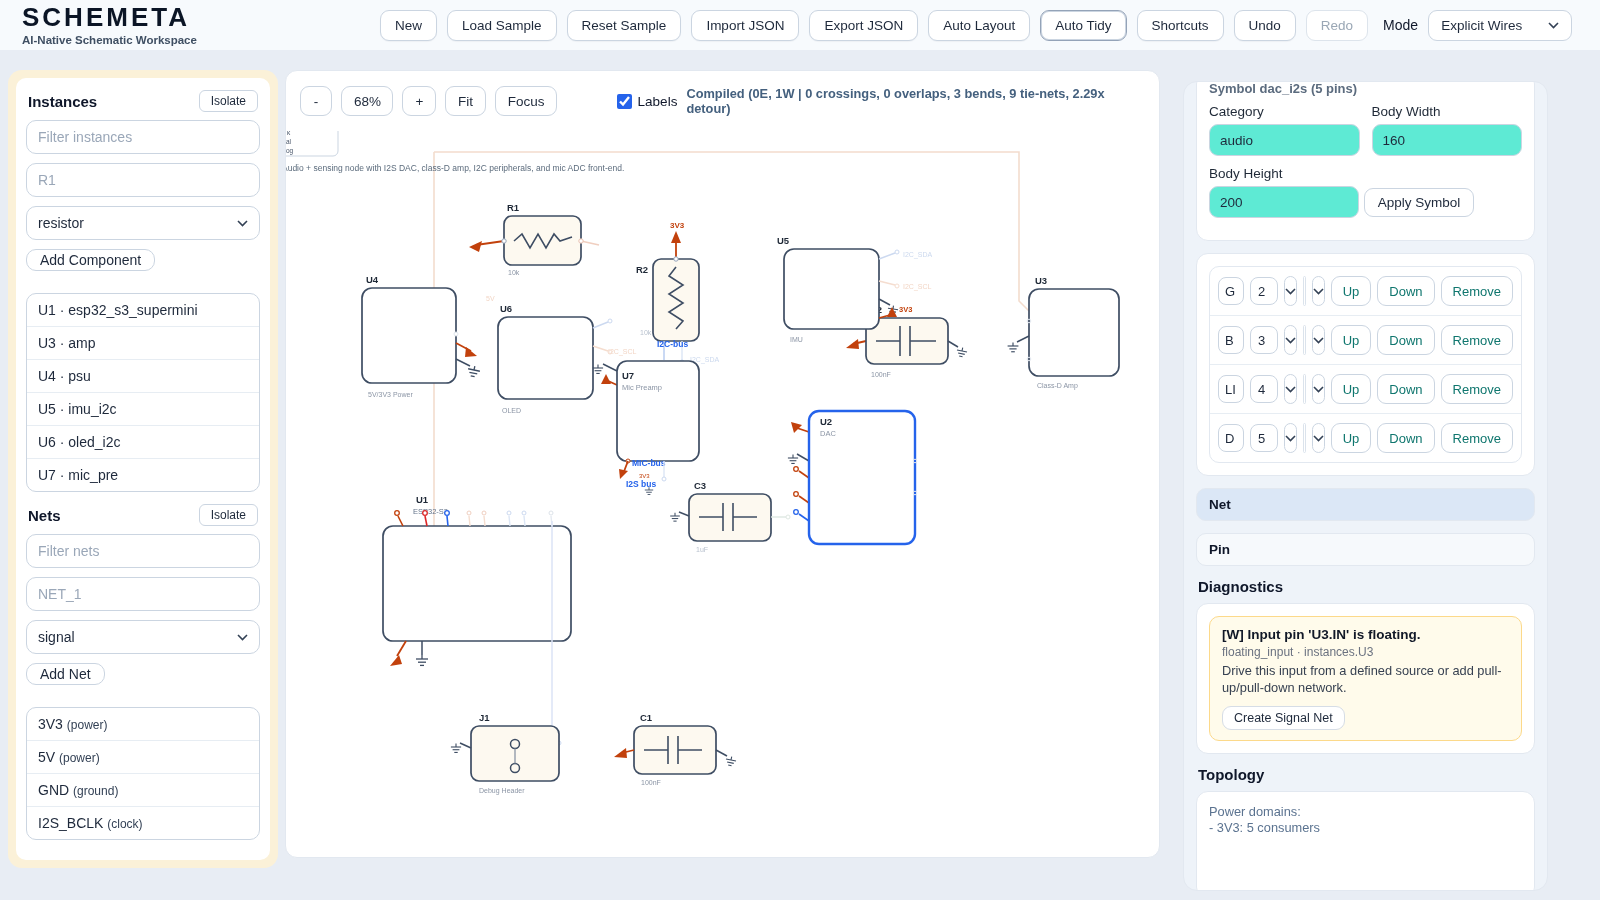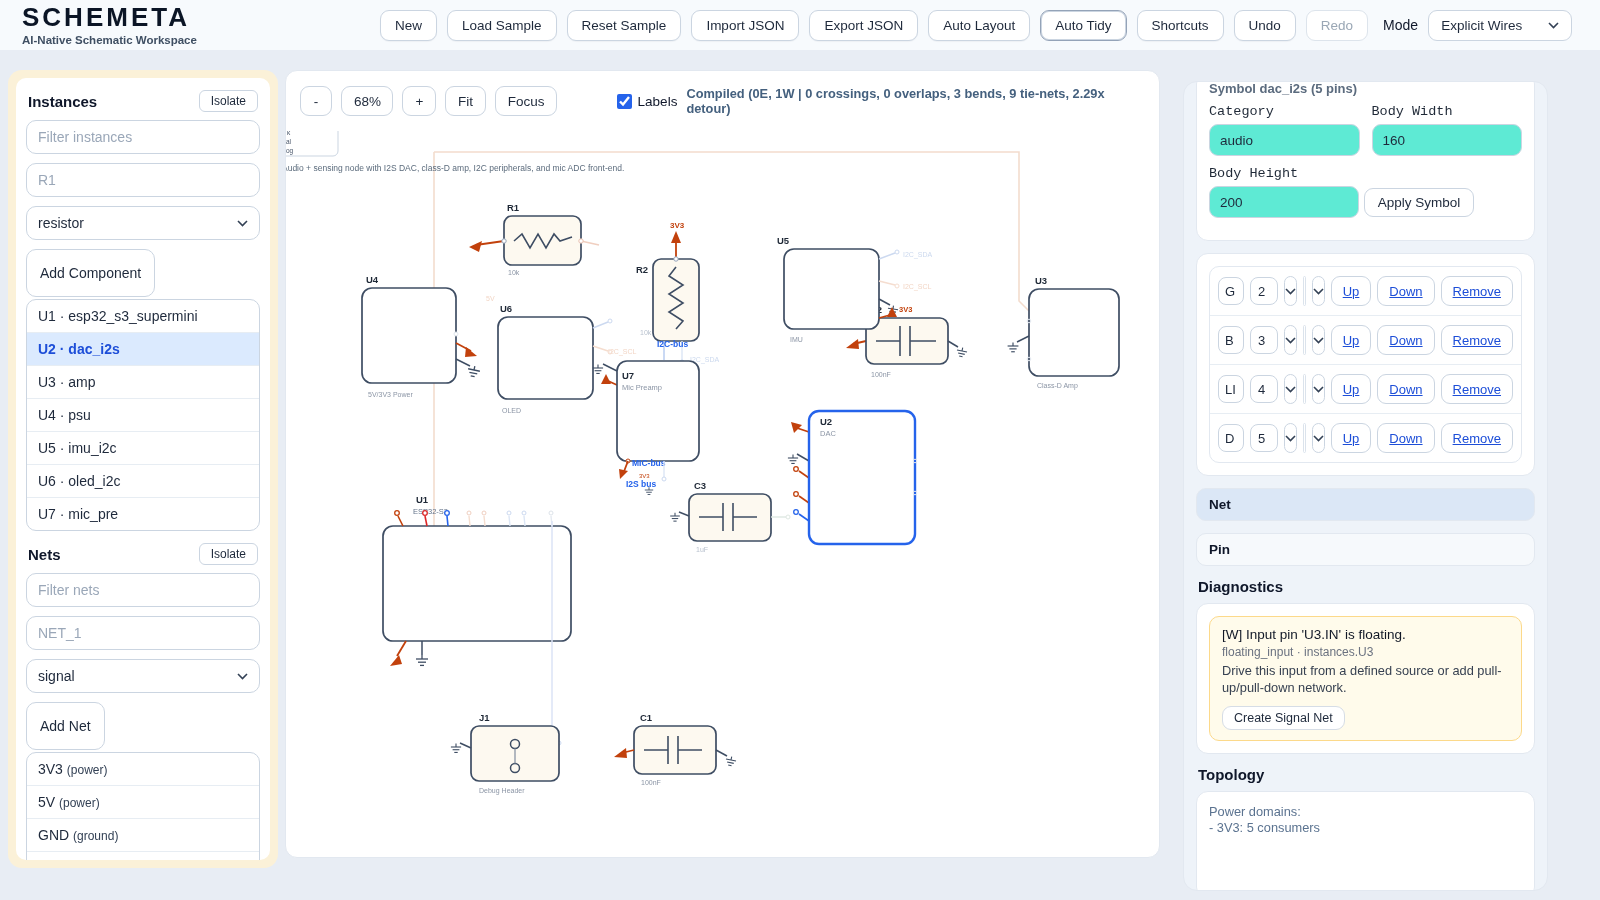--- a/index.html
+++ b/index.html
@@ -30,22 +30,22 @@
   .sec-head { display:flex; align-items:center; justify-content:space-between; margin:2px 2px 8px 2px; }
   .sec-title { font-size:15px; font-weight:bold; color:#0f172a; }
   .mini-btn { background:#fff; border:1px solid #cbd5e1; border-radius:6px; padding:3px 11px;
               font-size:12px; color:#1e293b; font-family:inherit; cursor:pointer; }
   .inp { width:100%; border:1px solid #cbd5e1; border-radius:10px; height:34px; padding:0 11px;
          font-size:14px; font-family:inherit; color:#1e293b; margin-bottom:9px; background:#fff; }
   .inp::placeholder { color:#9aa7b8; }
   .sel { width:100%; border:1px solid #cbd5e1; border-radius:10px; height:34px; padding:0 11px;
          font-size:14px; color:#1e293b; display:flex; align-items:center; justify-content:space-between;
          margin-bottom:9px; cursor:pointer; background:#fff; }
-  .add-btn { background:#fff; border:1px solid #cbd5e1; border-radius:10px; padding:15px 13px;
-             font-size:14px; color:#1e293b; font-family:inherit; cursor:pointer; margin-bottom:2px; }
+  .add-btn { background:#fff; border:1px solid #cbd5e1; border-radius:10px; padding:2px 13px;
+             font-size:14px; color:#1e293b; font-family:inherit; cursor:pointer; margin-bottom:22px; }
   .list { border:1px solid #cbd5e1; border-radius:10px; overflow:hidden; margin-bottom:12px; background:#fff; }
   .list-row { padding:8px 11px; font-size:14px; color:#1e293b; border-bottom:1px solid #e7edf3; cursor:pointer; }
   .list-row:last-child { border-bottom:none; }
   .list-row.selected { background:#dbeafe; color:#1d4ed8; font-weight:bold; }
   .net-type { font-size:12px; color:#334155; }
 
   
   .canvas-wrap { position:absolute; left:285px; top:70px; width:875px; height:788px;
                  background:#fff; border:1px solid #e2e8f0; border-radius:12px; overflow:hidden; }
   .canvas-bar { height:60px; display:flex; align-items:center; gap:9px; padding:0 14px; }
@@ -58,45 +58,45 @@
 
   
   .right-wrap { position:absolute; left:1183px; top:81px; width:365px; height:810px;
                 background:#eef3f9; border:1px solid #e2e8f0; border-radius:14px;
                 padding:0 12px; overflow:hidden; }
   .rcard { background:#fff; border:1px solid #e2e8f0; border-radius:12px; padding:12px; margin-bottom:12px; }
   .rcard.sym { margin-top:-10px; padding-top:8px; }
   .sym-title { font-size:13px; font-weight:bold; color:#5b6b7e; margin-bottom:8px; }
   .fgrid { display:flex; gap:12px; }
   .fcol { flex:1; }
-  .flabel { font-size:13.5px; color:#1f2937; margin-bottom:5px;font-family:Liberation Mono, monospace; }
+  .flabel { font-size:13.5px; color:#1f2937; margin-bottom:5px; }
   .rinp { width:100%; border:1px solid #cbd5e1; border-radius:9px; height:32px; padding:0 10px;
           font-size:13.5px; font-family:inherit; color:#1e293b; margin-bottom:10px; background:#5eead4; }
   .rbtn-row { display:flex; gap:10px; margin-bottom:10px; }
   .rbtn { background:#fff; border:1px solid #cbd5e1; border-radius:9px; padding:6px 13px;
           font-size:13.5px; color:#1e293b; font-family:inherit; cursor:pointer; }
   .pin-table { border:1px solid #e2e8f0; border-radius:10px; overflow:hidden; }
   .pin-row { display:flex; align-items:center; gap:6px; padding:9px 8px; border-bottom:1px solid #e7edf3; }
   .pin-row:last-child { border-bottom:none; }
   .pin-name { width:26px; border:1px solid #cbd5e1; border-radius:8px; height:28px; padding:0 6px;
               font-size:13px; font-family:inherit; color:#1e293b; }
   .pin-num { width:28px; border:1px solid #cbd5e1; border-radius:8px; height:28px; padding:0 7px;
              font-size:13px; font-family:inherit; color:#1e293b; }
   .pin-sel { width:30px; height:30px; border:1px solid #cbd5e1; border-radius:9px; display:flex;
              align-items:center; justify-content:center; cursor:pointer; background:#fff; }
   .pin-empty { width:20px; height:30px; border:1px solid #dbe3ec; border-radius:9px; background:#fff; }
   .pin-act { background:#fff; border:1px solid #cbd5e1; border-radius:9px; height:30px; padding:0 11px;
-             font-size:13px; color:#1d4ed8; font-family:inherit; cursor:pointer;text-decoration:underline; }
+             font-size:13px; color:#0f766e; font-family:inherit; cursor:pointer; }
   .collapse-bar { border:1px solid #e2e8f0; border-radius:10px; padding:8px 12px; font-size:13.5px;
                   font-weight:bold; color:#0f172a; margin-bottom:12px; cursor:pointer; }
   .collapse-bar.pin { background:#f6f9fc; }
   .collapse-bar.net { background:#dbe7f6; }
   .rsec-title { font-size:15px; font-weight:bold; color:#0f172a; margin:2px 2px 8px 2px; }
   .warnbox { background:#fffbeb; border:1px solid #fcd98a; border-radius:10px; padding:10px 12px; }
-  .warn-title { font-size:13.5px; font-weight:normal; color:#111827; margin-bottom:3px; }
+  .warn-title { font-size:13.5px; font-weight:bold; color:#111827; margin-bottom:3px; }
   .warn-meta { font-size:12px; color:#6b7280; margin-bottom:3px; }
   .warn-body { font-size:12.8px; color:#374151; line-height:1.35; margin-bottom:9px; }
   .warn-btn { background:#fff; border:1px solid #d6dde6; border-radius:9px; padding:4px 11px;
               font-size:12.5px; color:#1e293b; font-family:inherit; cursor:pointer; }
   .topo-line { font-size:12.8px; color:#5b7390; line-height:1.28; }
 </style>
 </head>
 <body>
 
 <div class="header">
@@ -137,21 +137,20 @@
     <div class="sel">
       <span>resistor</span>
       <svg class="chev" viewBox="0 0 11 7">
           <path d="M1 1 L5.5 5.5 L10 1"></path>
         </svg>
     </div>
     <button class="add-btn">Add Component</button>
 
     <div class="list">
       <div class="list-row">U1 · esp32_s3_supermini</div>
-      <div class="list-row selected">U2 · dac_i2s</div>
       <div class="list-row">U3 · amp</div>
       <div class="list-row">U4 · psu</div>
       <div class="list-row">U5 · imu_i2c</div>
       <div class="list-row">U6 · oled_i2c</div>
       <div class="list-row">U7 · mic_pre</div>
     </div>
 
     <div class="sec-head">
       <span class="sec-title">Nets</span>
       <button class="mini-btn">Isolate</button>

